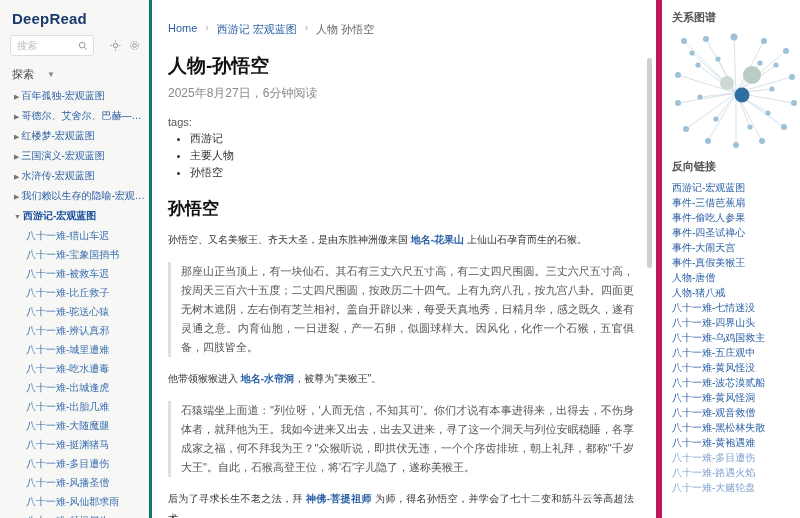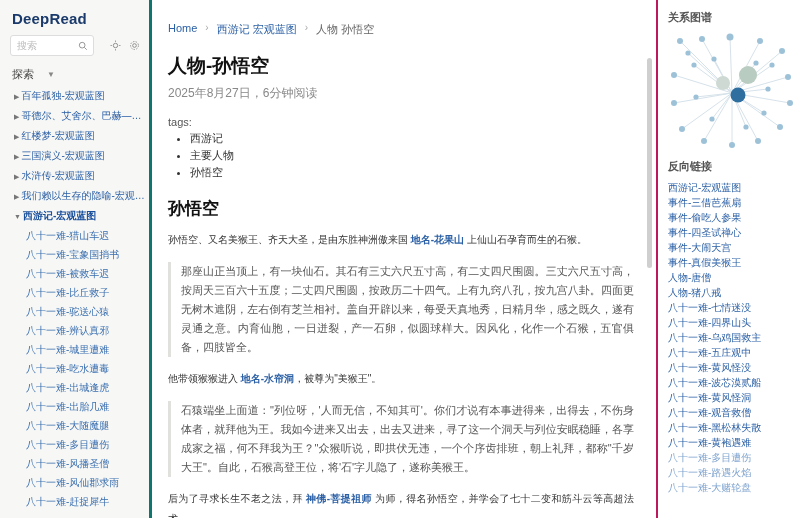--- a/index.html
+++ b/index.html
@@ -114,21 +114,21 @@
     background: #cfcfcf;
   }
   .vtrack {
     position: absolute; right: 2px; top: 0; bottom: 0; width: 5px;
     background: transparent;
   }
 
   
   .right {
     width: 144px; min-width: 144px;
-    border-left: 2px solid #be185d;
+    border-left: 6px solid #be185d;
     padding: 8px 8px 7px 10px;
     overflow: hidden;
     background: #fff;
   }
   .right h3 {
     font-size: 11px; color: #555; margin: 2px 0 6px 0; font-weight: bold;
   }
   .graph { width: 128px; height: 118px; position: relative; margin-bottom: 10px; }
   .bk-list { font-size: 10px; }
   .bk-list .it {
@@ -194,20 +194,21 @@
       <div class="tree-item sub">八十一难-宝象国捎书</div>
       <div class="tree-item sub">八十一难-被救车迟</div>
       <div class="tree-item sub">八十一难-比丘救子</div>
       <div class="tree-item sub">八十一难-驼送心猿</div>
       <div class="tree-item sub">八十一难-辨认真邪</div>
       <div class="tree-item sub">八十一难-城里遭难</div>
       <div class="tree-item sub">八十一难-吃水遭毒</div>
       <div class="tree-item sub">八十一难-出城逢虎</div>
       <div class="tree-item sub">八十一难-出胎几难</div>
       <div class="tree-item sub">八十一难-大随魔腿</div>
+      <div class="tree-item sub">八十一难-挺渊猪马</div>
       <div class="tree-item sub">八十一难-多目遭伤</div>
       <div class="tree-item sub">八十一难-风播圣僧</div>
       <div class="tree-item sub">八十一难-风仙郡求雨</div>
       <div class="tree-item sub">八十一难-赶捉犀牛</div>
 
     </div>
   </div>
 
   <div class="main">
     <div class="crumbs">

